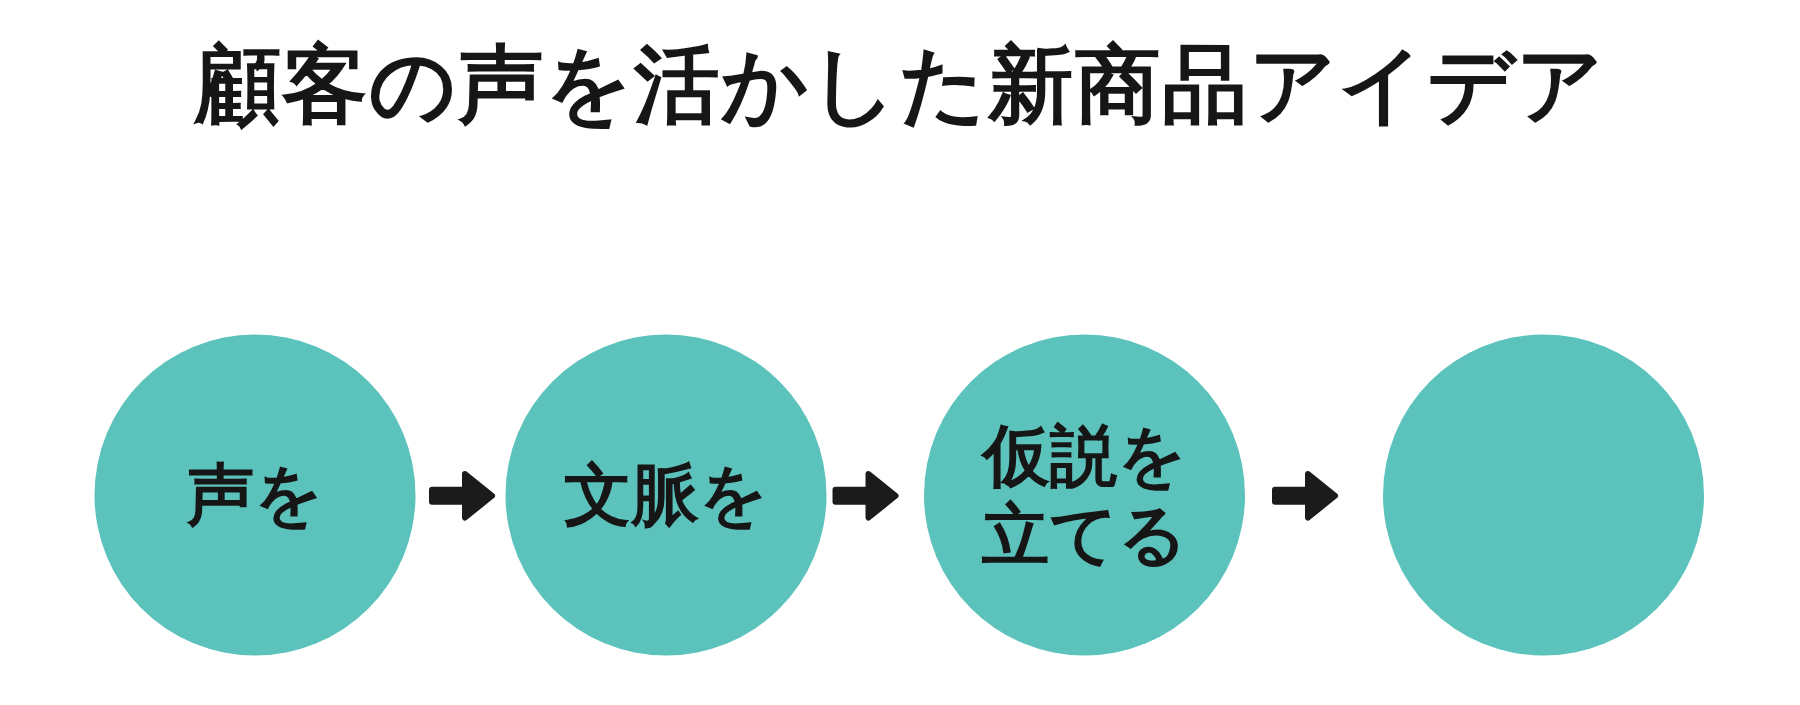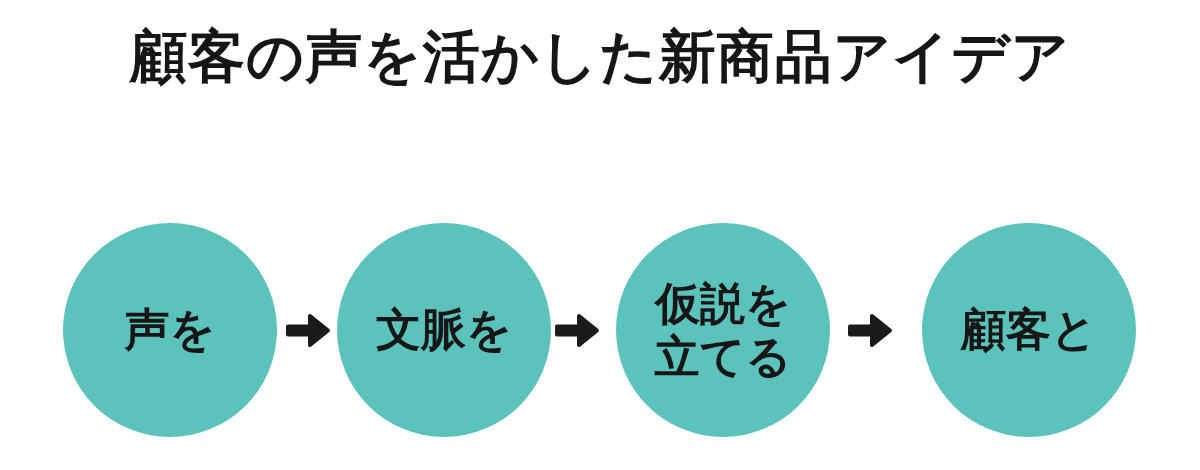--- a/index.html
+++ b/index.html
@@ -118,17 +118,16 @@
       <span class="line">立てる</span>
     </div>
 
     <div class="flow-arrow arrow-3">
       <svg width="46" height="39" viewBox="0 0 46 39" aria-hidden="true">
         <path d="M3 15.5 L25 15.5 L25 5 L43 19.5 L25 34 L25 23.5 L3 23.5 Z" fill="#1B1B1B" stroke="#1B1B1B" stroke-width="4" stroke-linejoin="round"></path>
       </svg>
     </div>
 
     <div class="step-circle circle-4">
-      <span class="line">顧客と</span>
     </div>
 
   </div>
 </div>
 
 </body></html>

